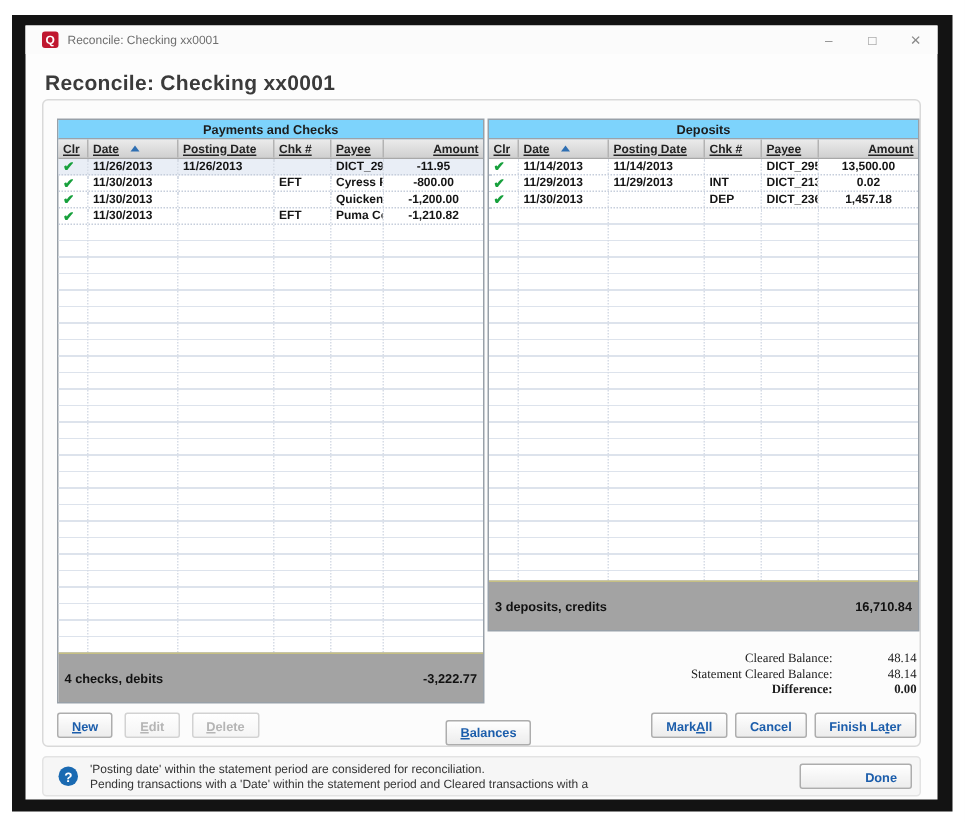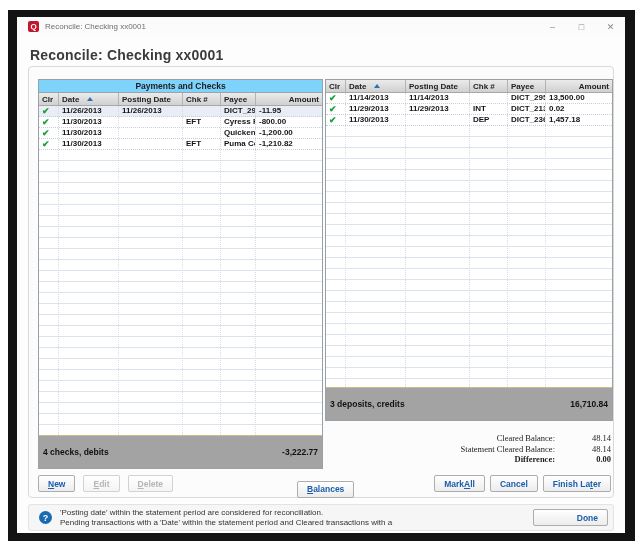--- a/index.html
+++ b/index.html
@@ -27,29 +27,29 @@
   .panel { position:absolute; border:1px solid #98a0a8; background:#fff; display:flex; flex-direction:column; }
   .panel.left  { left:9px;  top:12px; width:285px; height:390px; }
   .panel.right { left:296px; top:12px; width:288px; height:342px; }
 
   .ptitle { height:13px; line-height:13px; text-align:center; font-size:8.5px; font-weight:bold;
             color:#1d1d1d; border-bottom:1px solid #9aa2aa; background:#7dd3fc; flex:none; }
 
   .grid6 { display:grid; grid-template-columns:20px 60px 64px 38px 1fr 66px; }
 
   .thead { height:13px; background:linear-gradient(#ebebeb,#d0d0d0); border-bottom:1px solid #a8a8a8;
-           font-size:8px; font-weight:bold; color:#222; flex:none; }
+           font-size:8px; font-weight:bold; color:#222; flex:none;text-decoration:underline; }
   .thead .hc { display:flex; align-items:center; padding-left:3px; border-right:1px solid #b3b3b3; overflow:hidden; white-space:nowrap; }
   .thead .hc.amount { justify-content:flex-end; padding-right:3px; border-right:none; }
   .sort-up { width:0; height:0; border-left:3.5px solid transparent; border-right:3.5px solid transparent;
              border-bottom:4.5px solid #2f6fb2; margin-left:8px; flex:none; }
 
   .trow { height:11px; font-size:8px; font-weight:bold; color:#141414; border-bottom:1px dotted #c6cedb; flex:none; }
   .trow .c { padding-left:3px; line-height:10px; border-right:1px dotted #d6dce6; overflow:hidden; white-space:nowrap; }
-  .trow .c.amount { text-align:left; padding-right:3px; border-right:none; }
+  .trow .c.amount { text-align:center; padding-right:3px; border-right:none; }
   .trow.sel { background:#e9eef6; }
   .check { color:#17a03c; font-size:9px; line-height:10px; display:inline-block; }
 
   .tfill { flex:1; background-image:repeating-linear-gradient(to bottom, transparent 0 10px, #dde3ec 10px 11px); }
   .tfill .fc { border-right:1px dotted #d6dce6; }
   .tfill .fc:last-child { border-right:none; }
 
   .ysum { height:14px; display:flex; align-items:center; justify-content:space-between; background:#a3a3a3;
           border-top:1px solid #c6c083; font-size:8.5px; font-weight:bold; padding:16px 4px; color:#111; flex:none; }
 
@@ -153,20 +153,21 @@
           <div class="fc"></div>
       </div>
 
       <div class="ysum">
         <span>4 checks, debits</span>
         <span>-3,222.77</span>
       </div>
     </div>
 
     <div class="panel right">
+      <div class="ptitle">Deposits</div>
       <div class="thead grid6">
         <div class="hc">Clr</div>
         <div class="hc">
           <span>Date</span>
           <span class="sort-up"></span>
         </div>
         <div class="hc">Posting Date</div>
         <div class="hc">Chk #</div>
         <div class="hc">Payee</div>
         <div class="hc amount">Amount</div>

